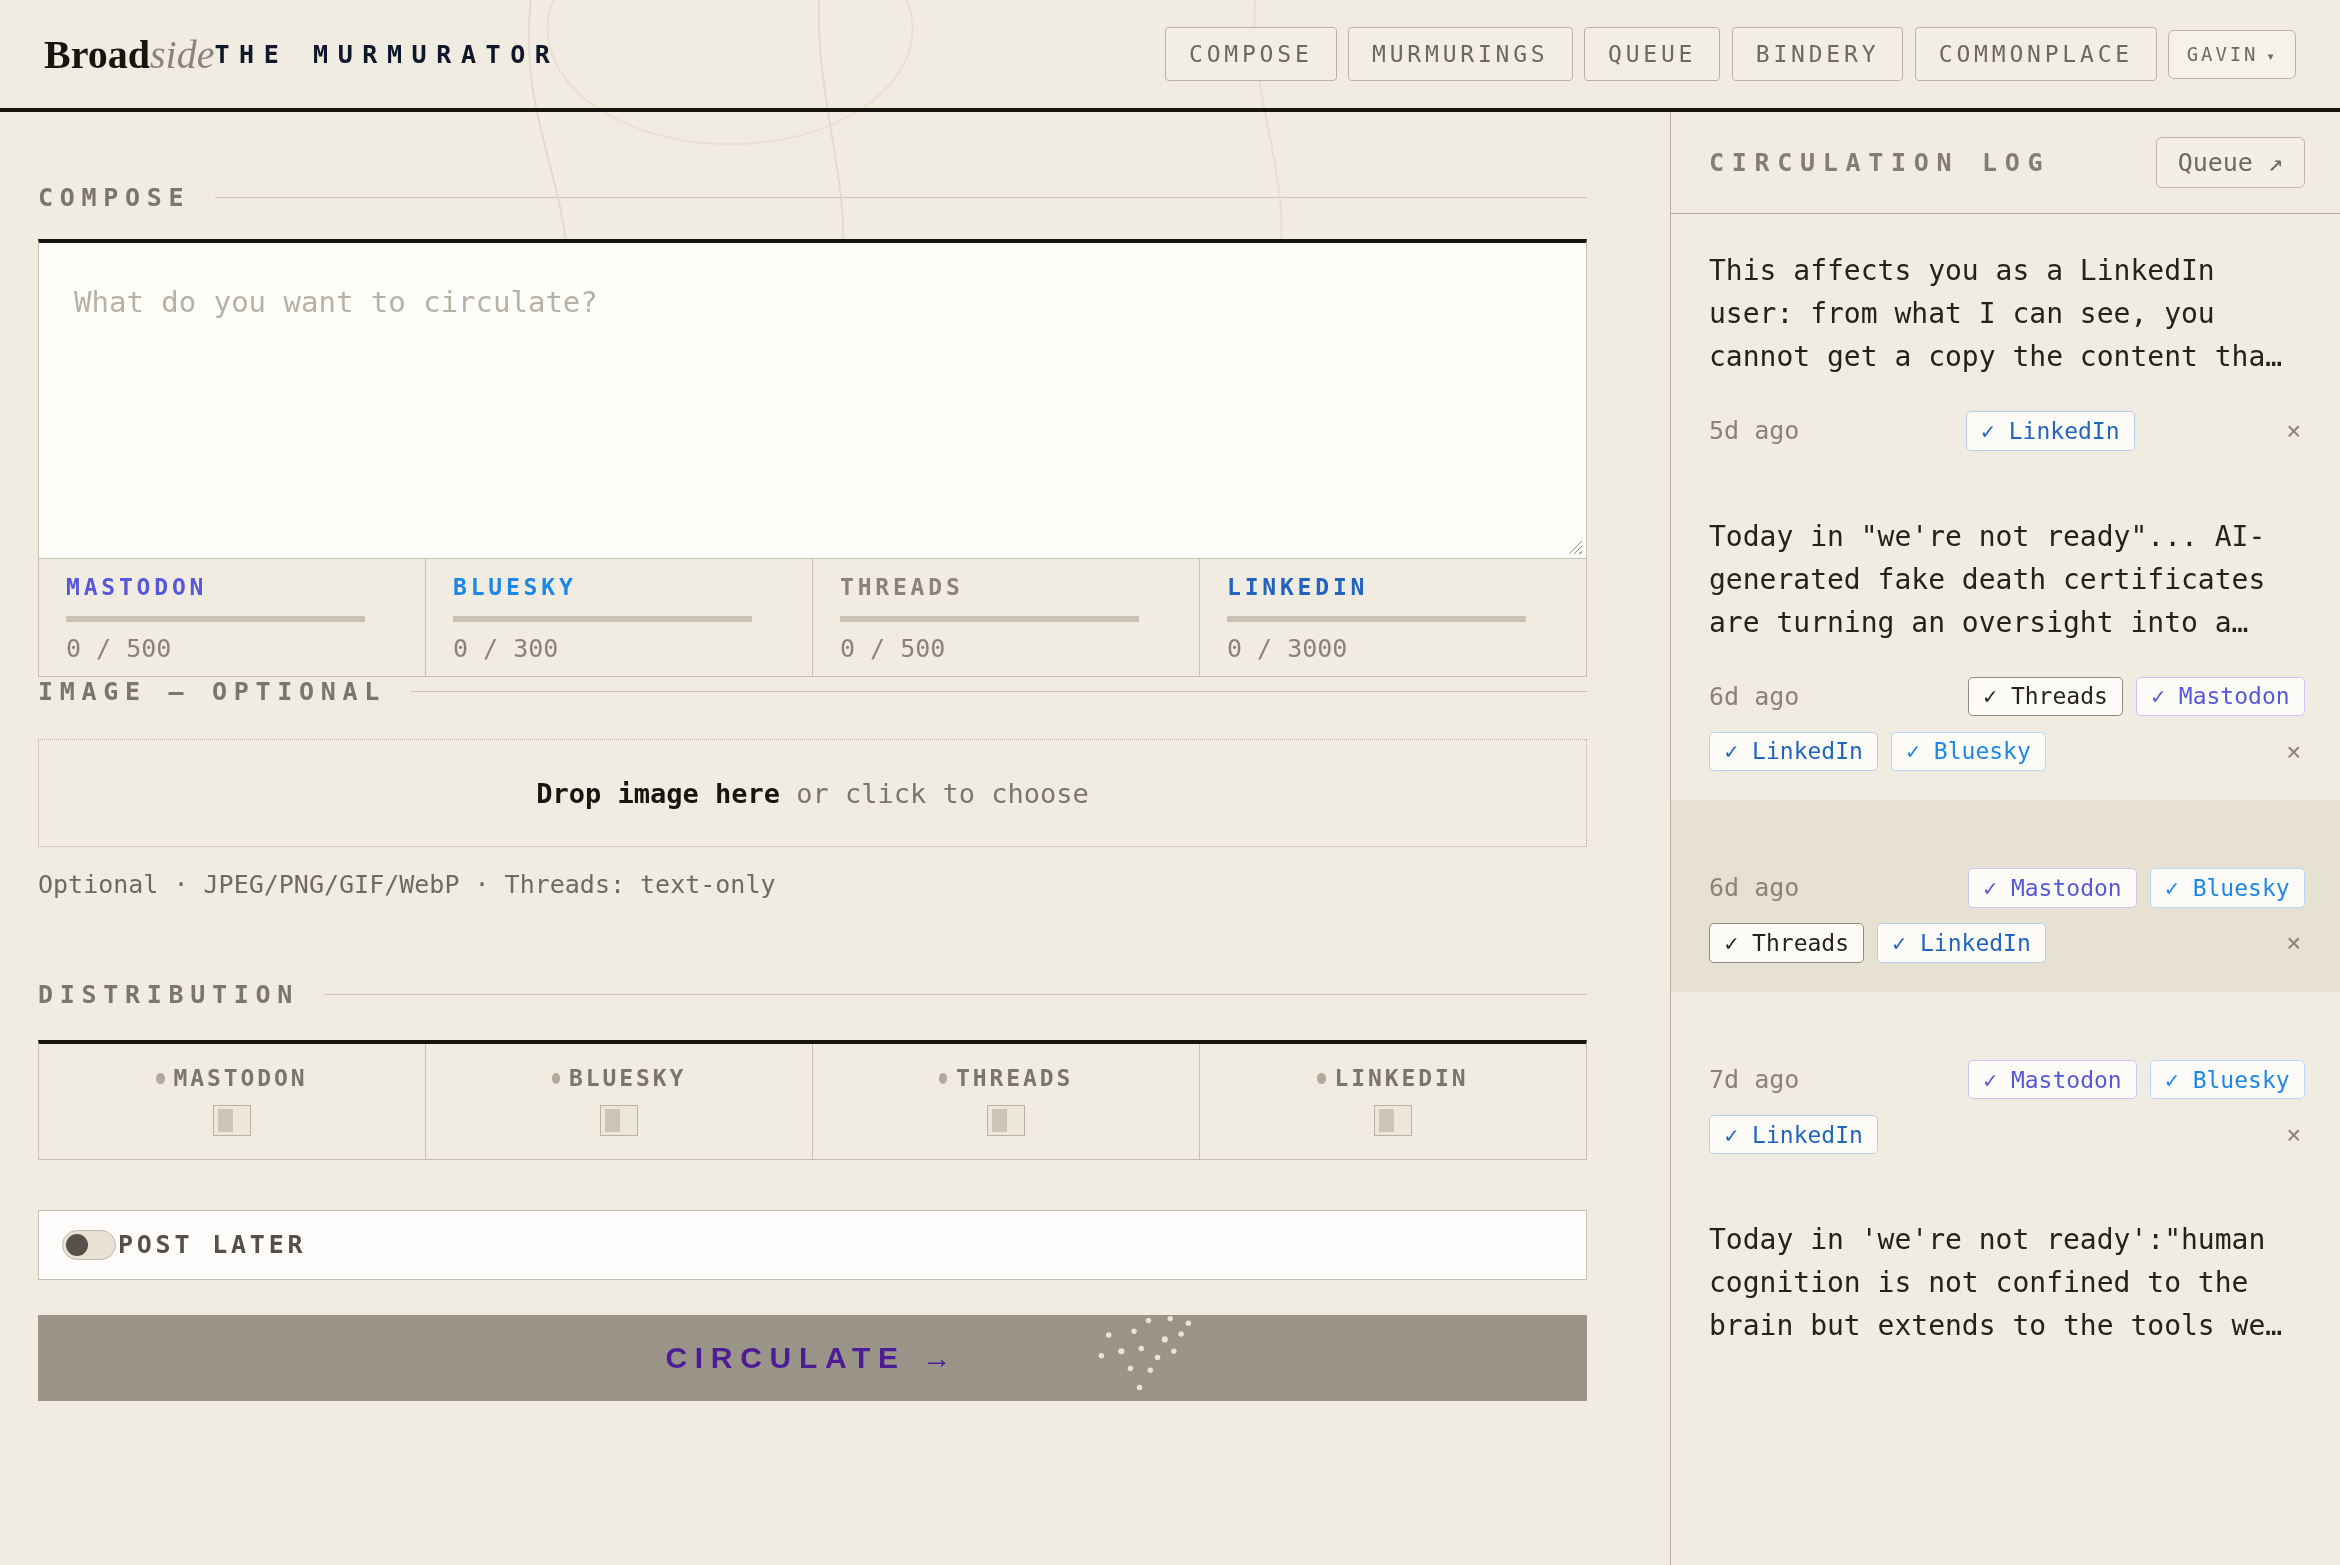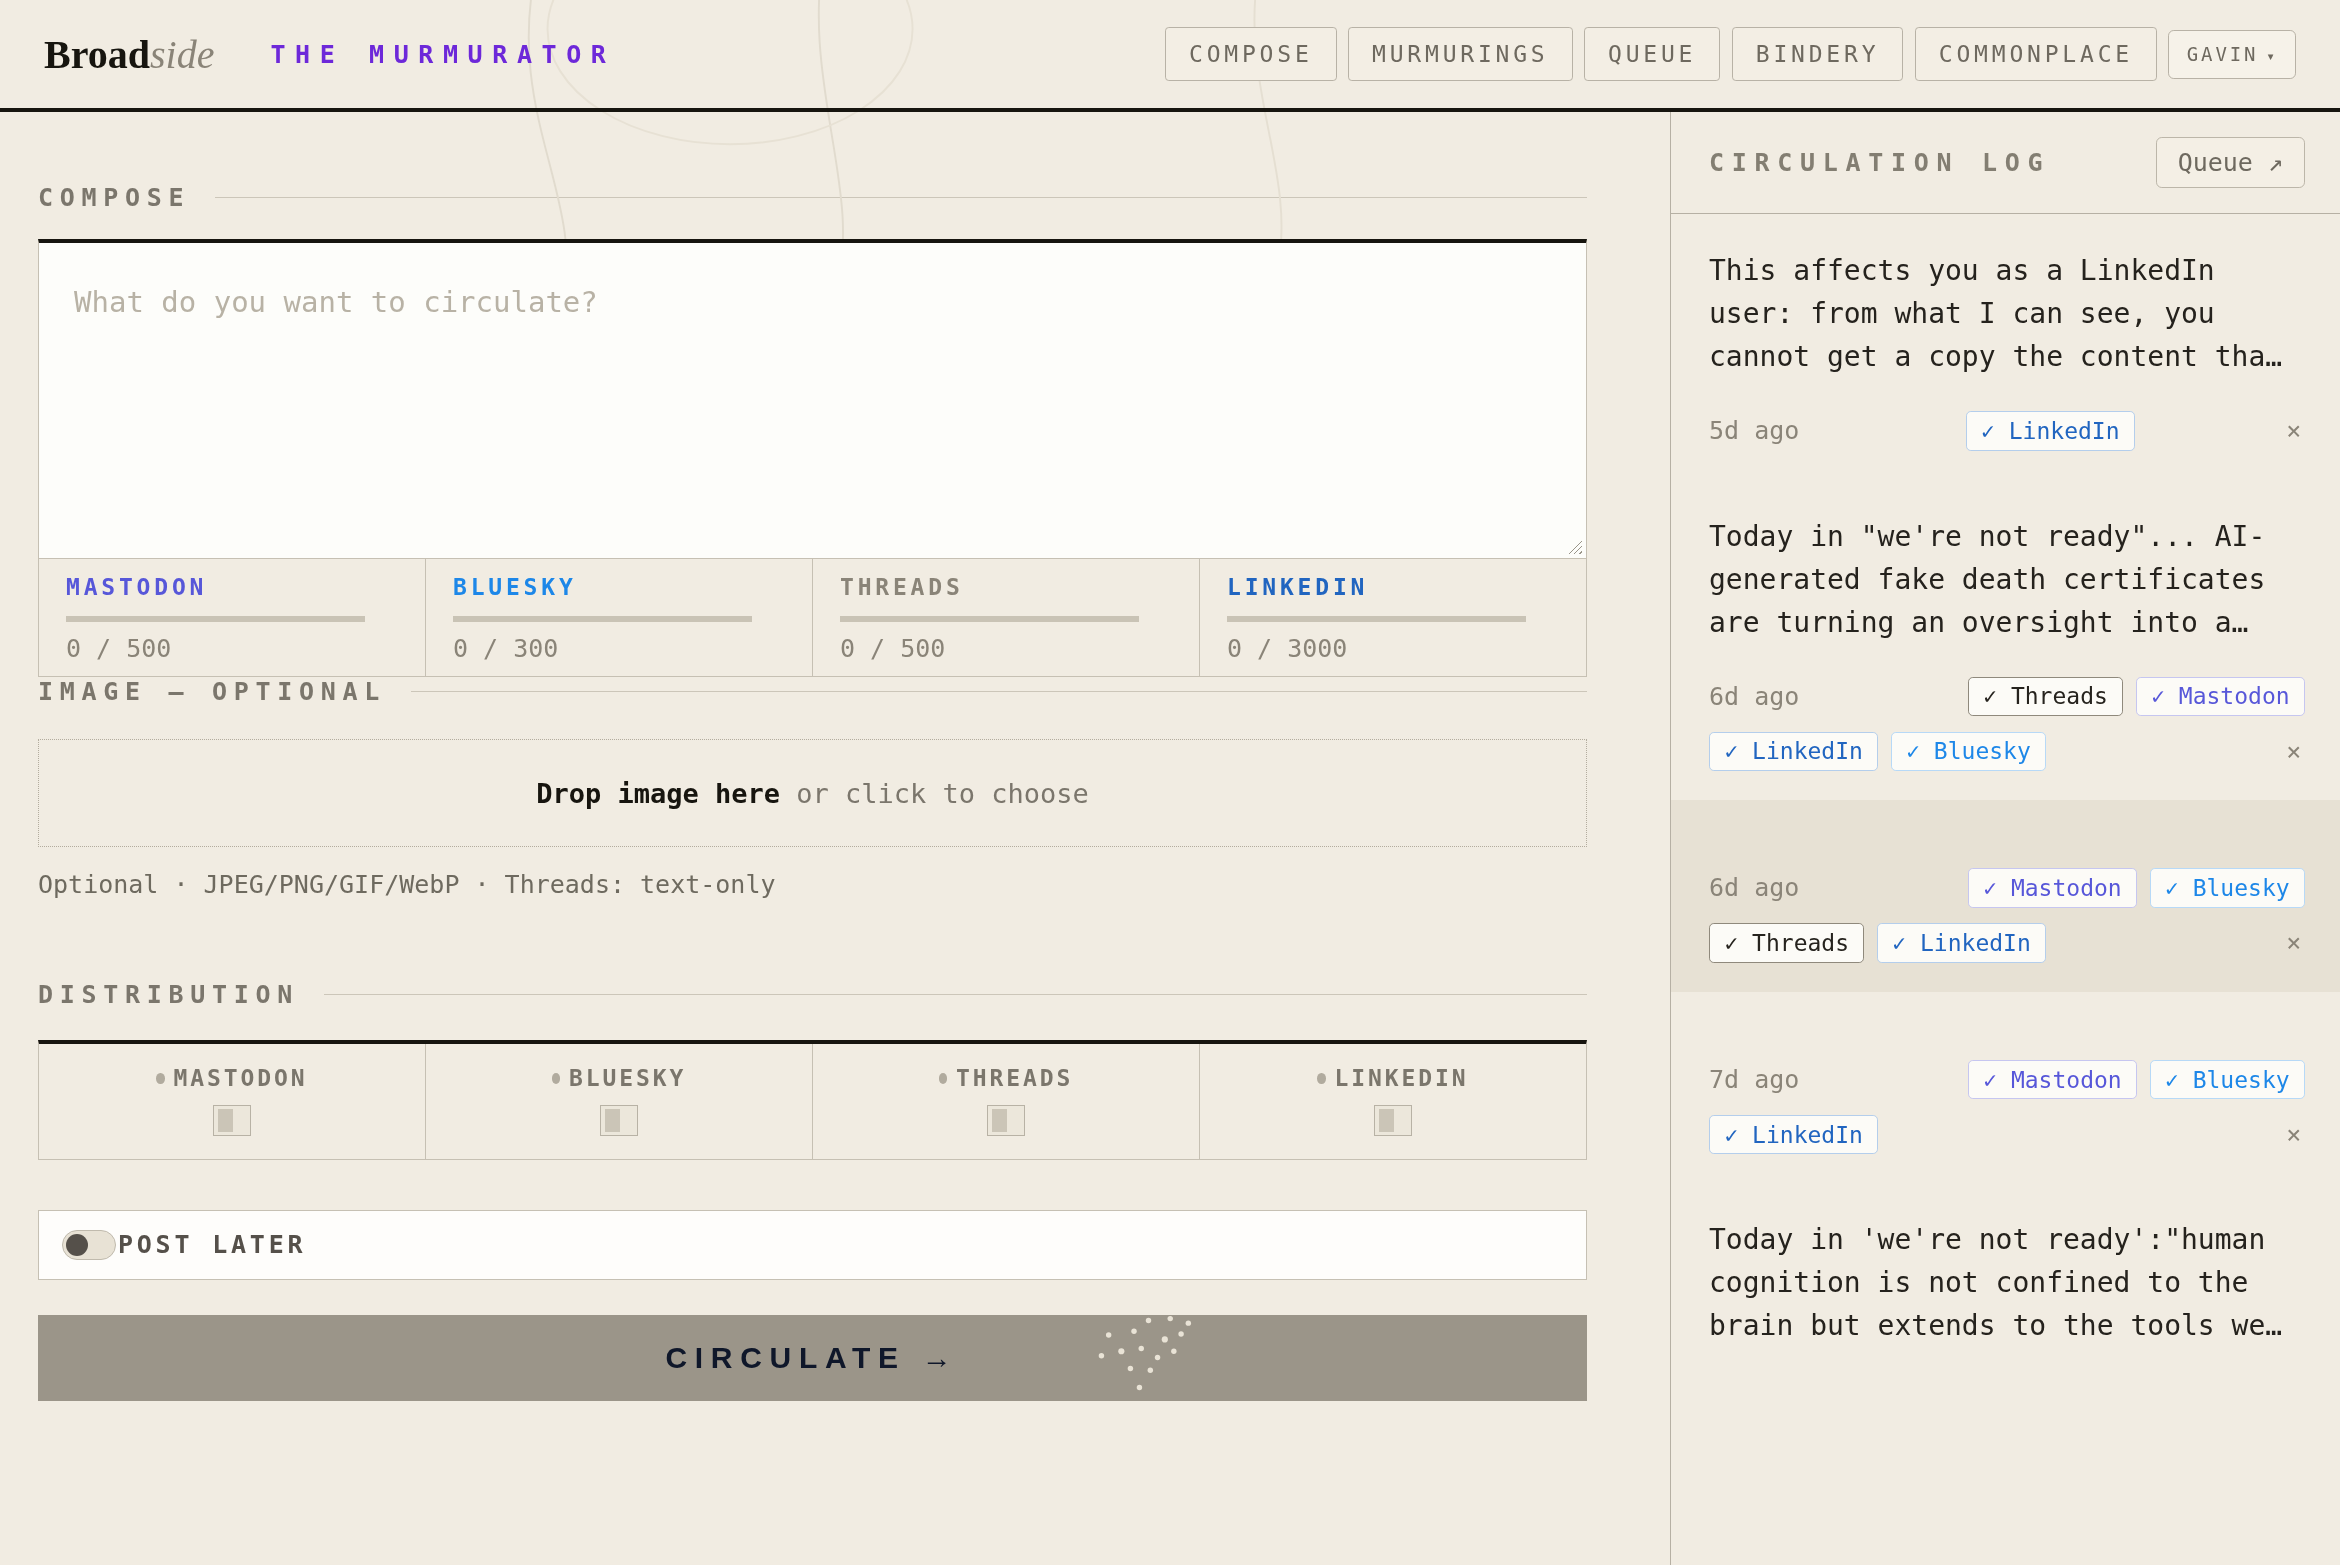--- a/index.html
+++ b/index.html
@@ -17,21 +17,21 @@
   header {
     position:relative;
     height:112px;
     border-bottom:4.8px solid #17150f;
     display:flex; align-items:center;
     padding:0 44px;
   }
   .logo { font-family:"Liberation Serif", serif; font-size:40px; letter-spacing:0; white-space:nowrap;text-align:right; }
   .logo .lg-a { font-weight:700; color:#17150f; }
   .logo .lg-b { font-style:italic; color:#8a8478; }
-  .app-title { margin-left:56px; font-size:25px; letter-spacing:9.6px; color:#6d28d9; font-weight:700; }
+  .app-title { font-size:25px; letter-spacing:9.6px; color:#0f172a; font-weight:700; }
   nav { margin-left:auto; display:flex; gap:11.5px; align-items:center; }
   .nav-btn {
     border:1px solid #b8b2a6; border-radius:3.8px;
     background:#f3eee4;
     font-family:inherit; font-size:23px; letter-spacing:3.8px;
     color:#6e695f; padding:13.4px 23px; cursor:pointer; white-space:nowrap;
   }
   .user-btn { font-size:19px; padding:12.5px 17.3px; border-radius:5.8px; background:#f6f2e9; letter-spacing:2.9px; }
   .user-btn .caret { font-size:14.4px; margin-left:7.7px; }
 
@@ -124,21 +124,21 @@
   }
   .post-later-label { font-size:25px; letter-spacing:3.8px; font-weight:700; color:#55504a; margin-left:1.9px; }
 
   
   .circulate {
     margin-top:35px; width:100%; height:86px;
     background:#9b9589; border:none; cursor:pointer;
     display:flex; align-items:center; justify-content:center;
     position:relative;
     font-family:"Liberation Sans", sans-serif;
-    font-size:30px; font-weight:700; letter-spacing:7.7px; color:#0f172a;
+    font-size:30px; font-weight:700; letter-spacing:7.7px; color:#4c1d95;
   }
   .murmuration { position:absolute; left:68%; top:0; height:100%; width:115px; pointer-events:none; }
 
   
   .aside-head { height:102px; display:flex; align-items:center; margin:0 -35px 0 -38px; padding:0 35px 0 38px; border-bottom:1.9px solid #b6b0a4; }
   .aside-title { font-size:25px; letter-spacing:7.7px; color:#837e72; font-weight:700; }
   .queue-btn {
     margin-left:auto; border:1px solid #bcb6a9; border-radius:5.8px;
     background:#f4efe5; font-family:inherit; font-size:25px; color:#6e695f;
     padding:9.6px 21px; cursor:pointer; white-space:nowrap;

